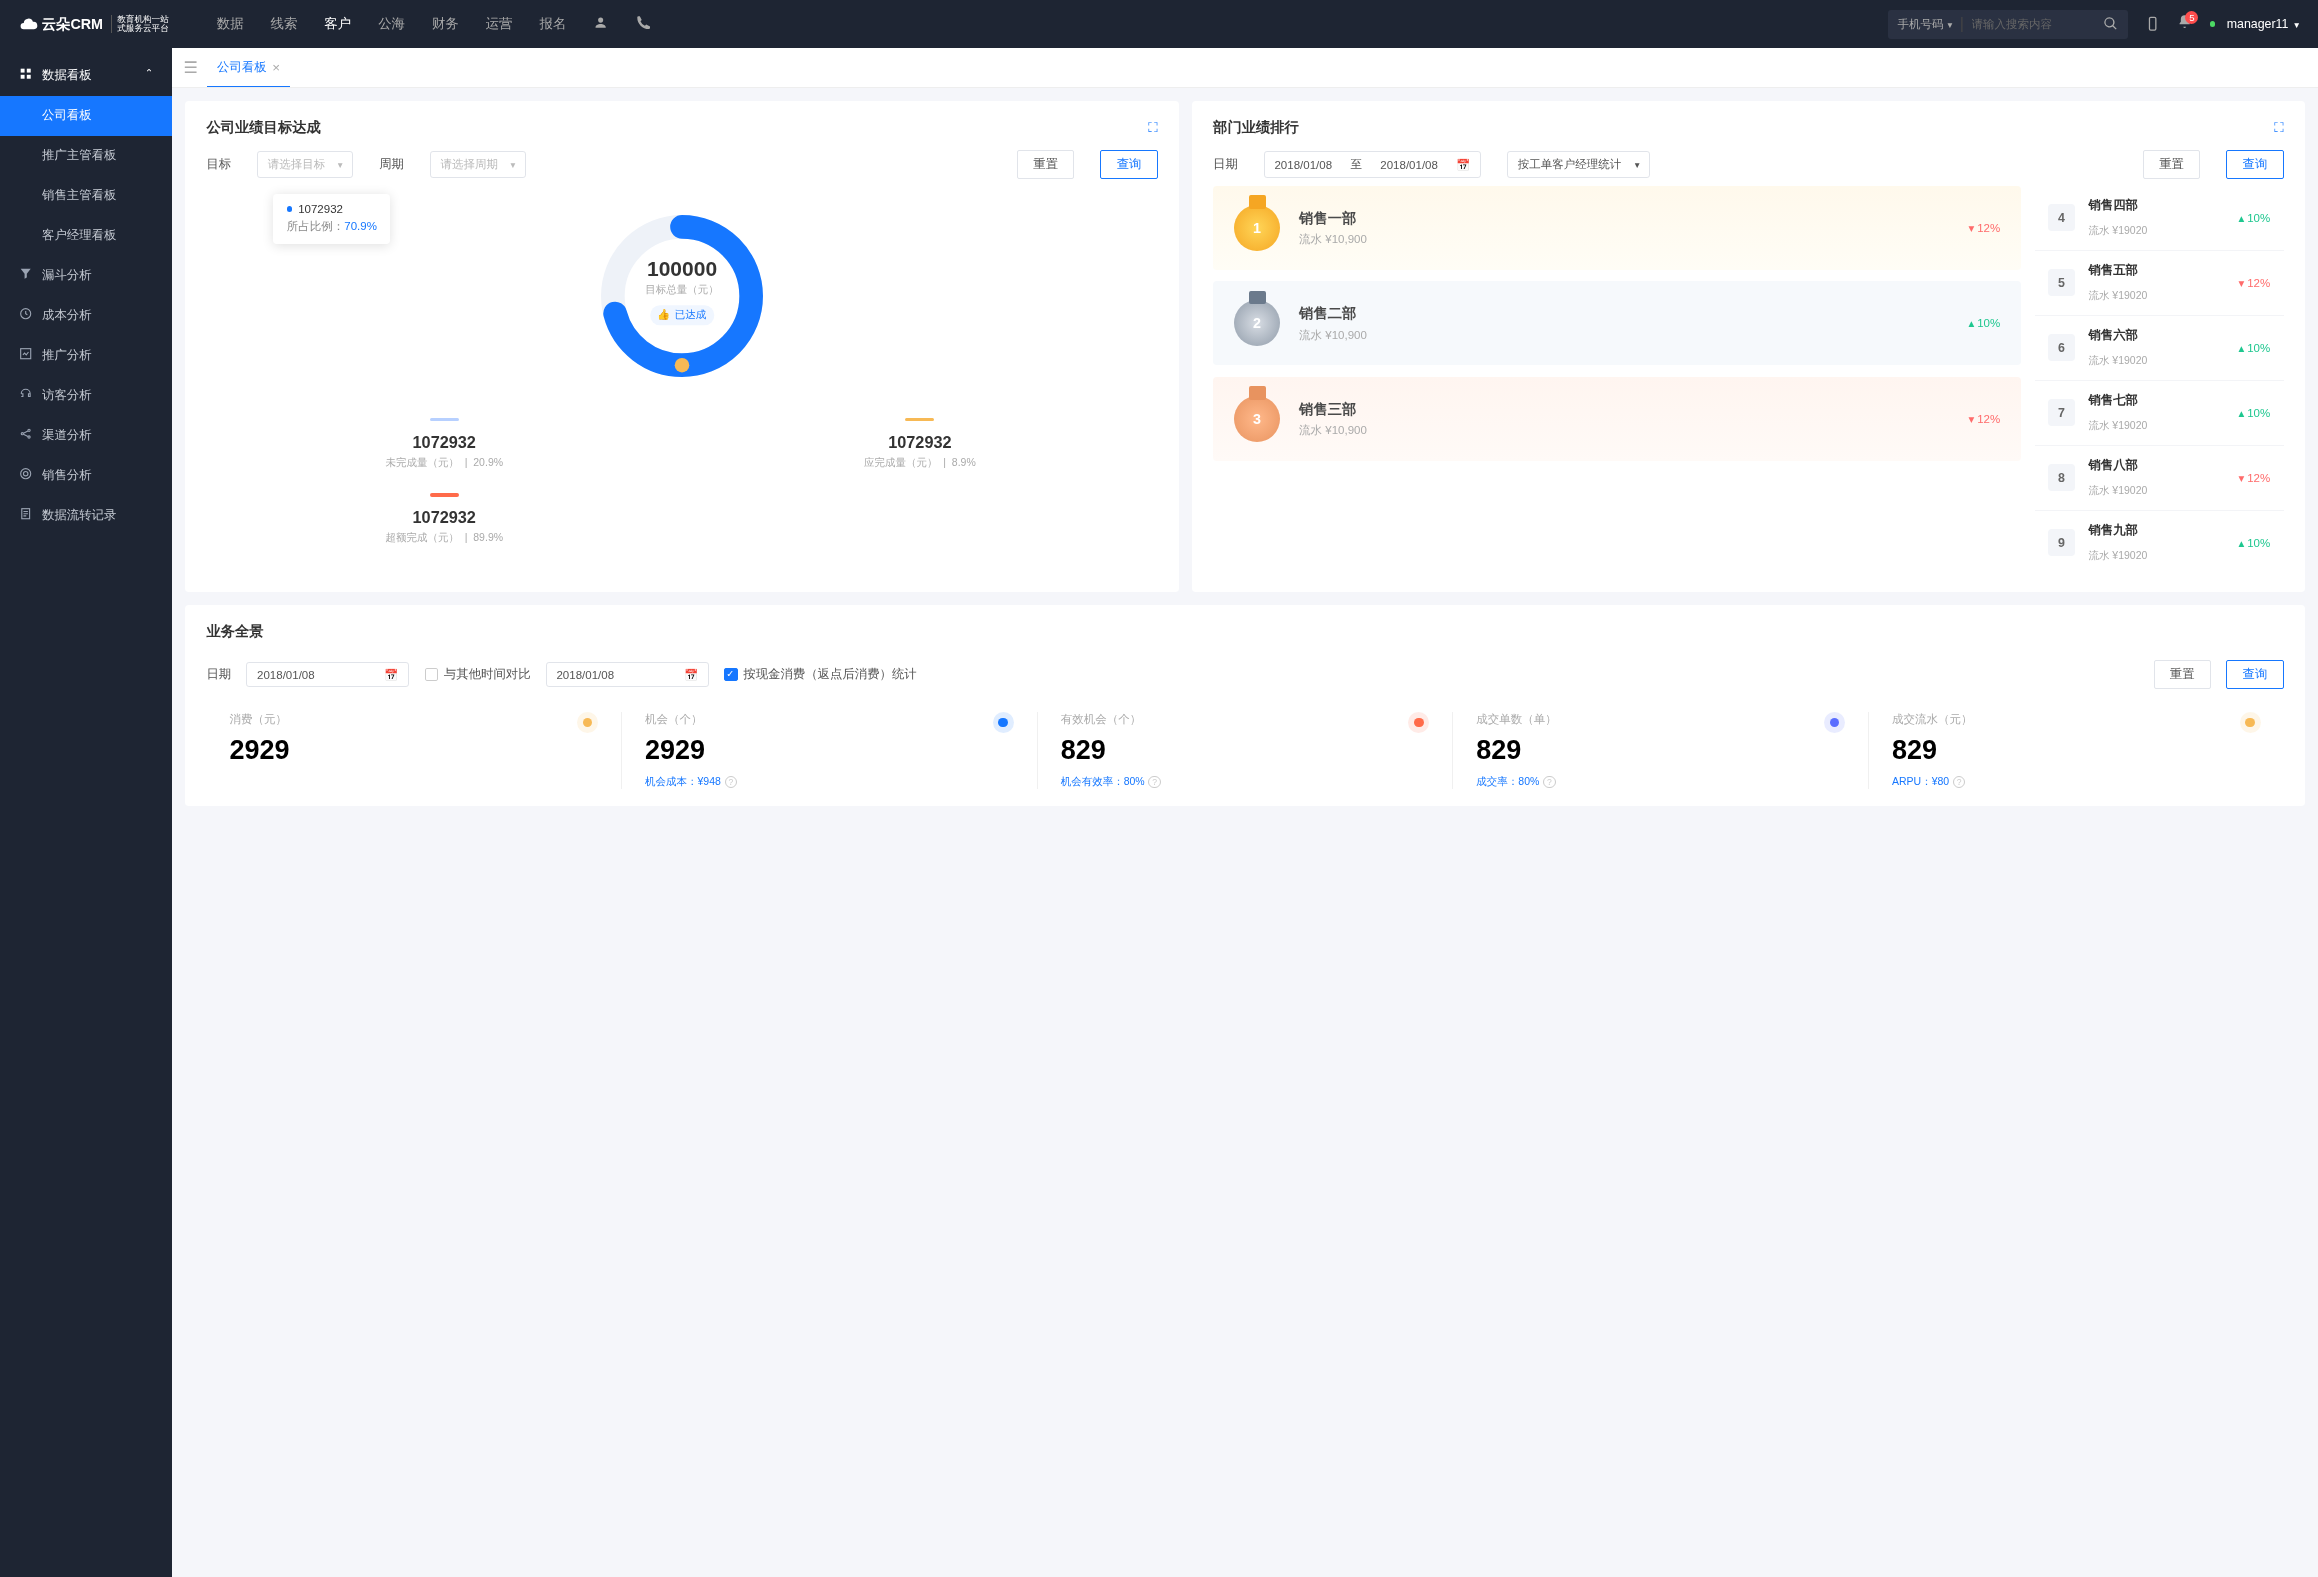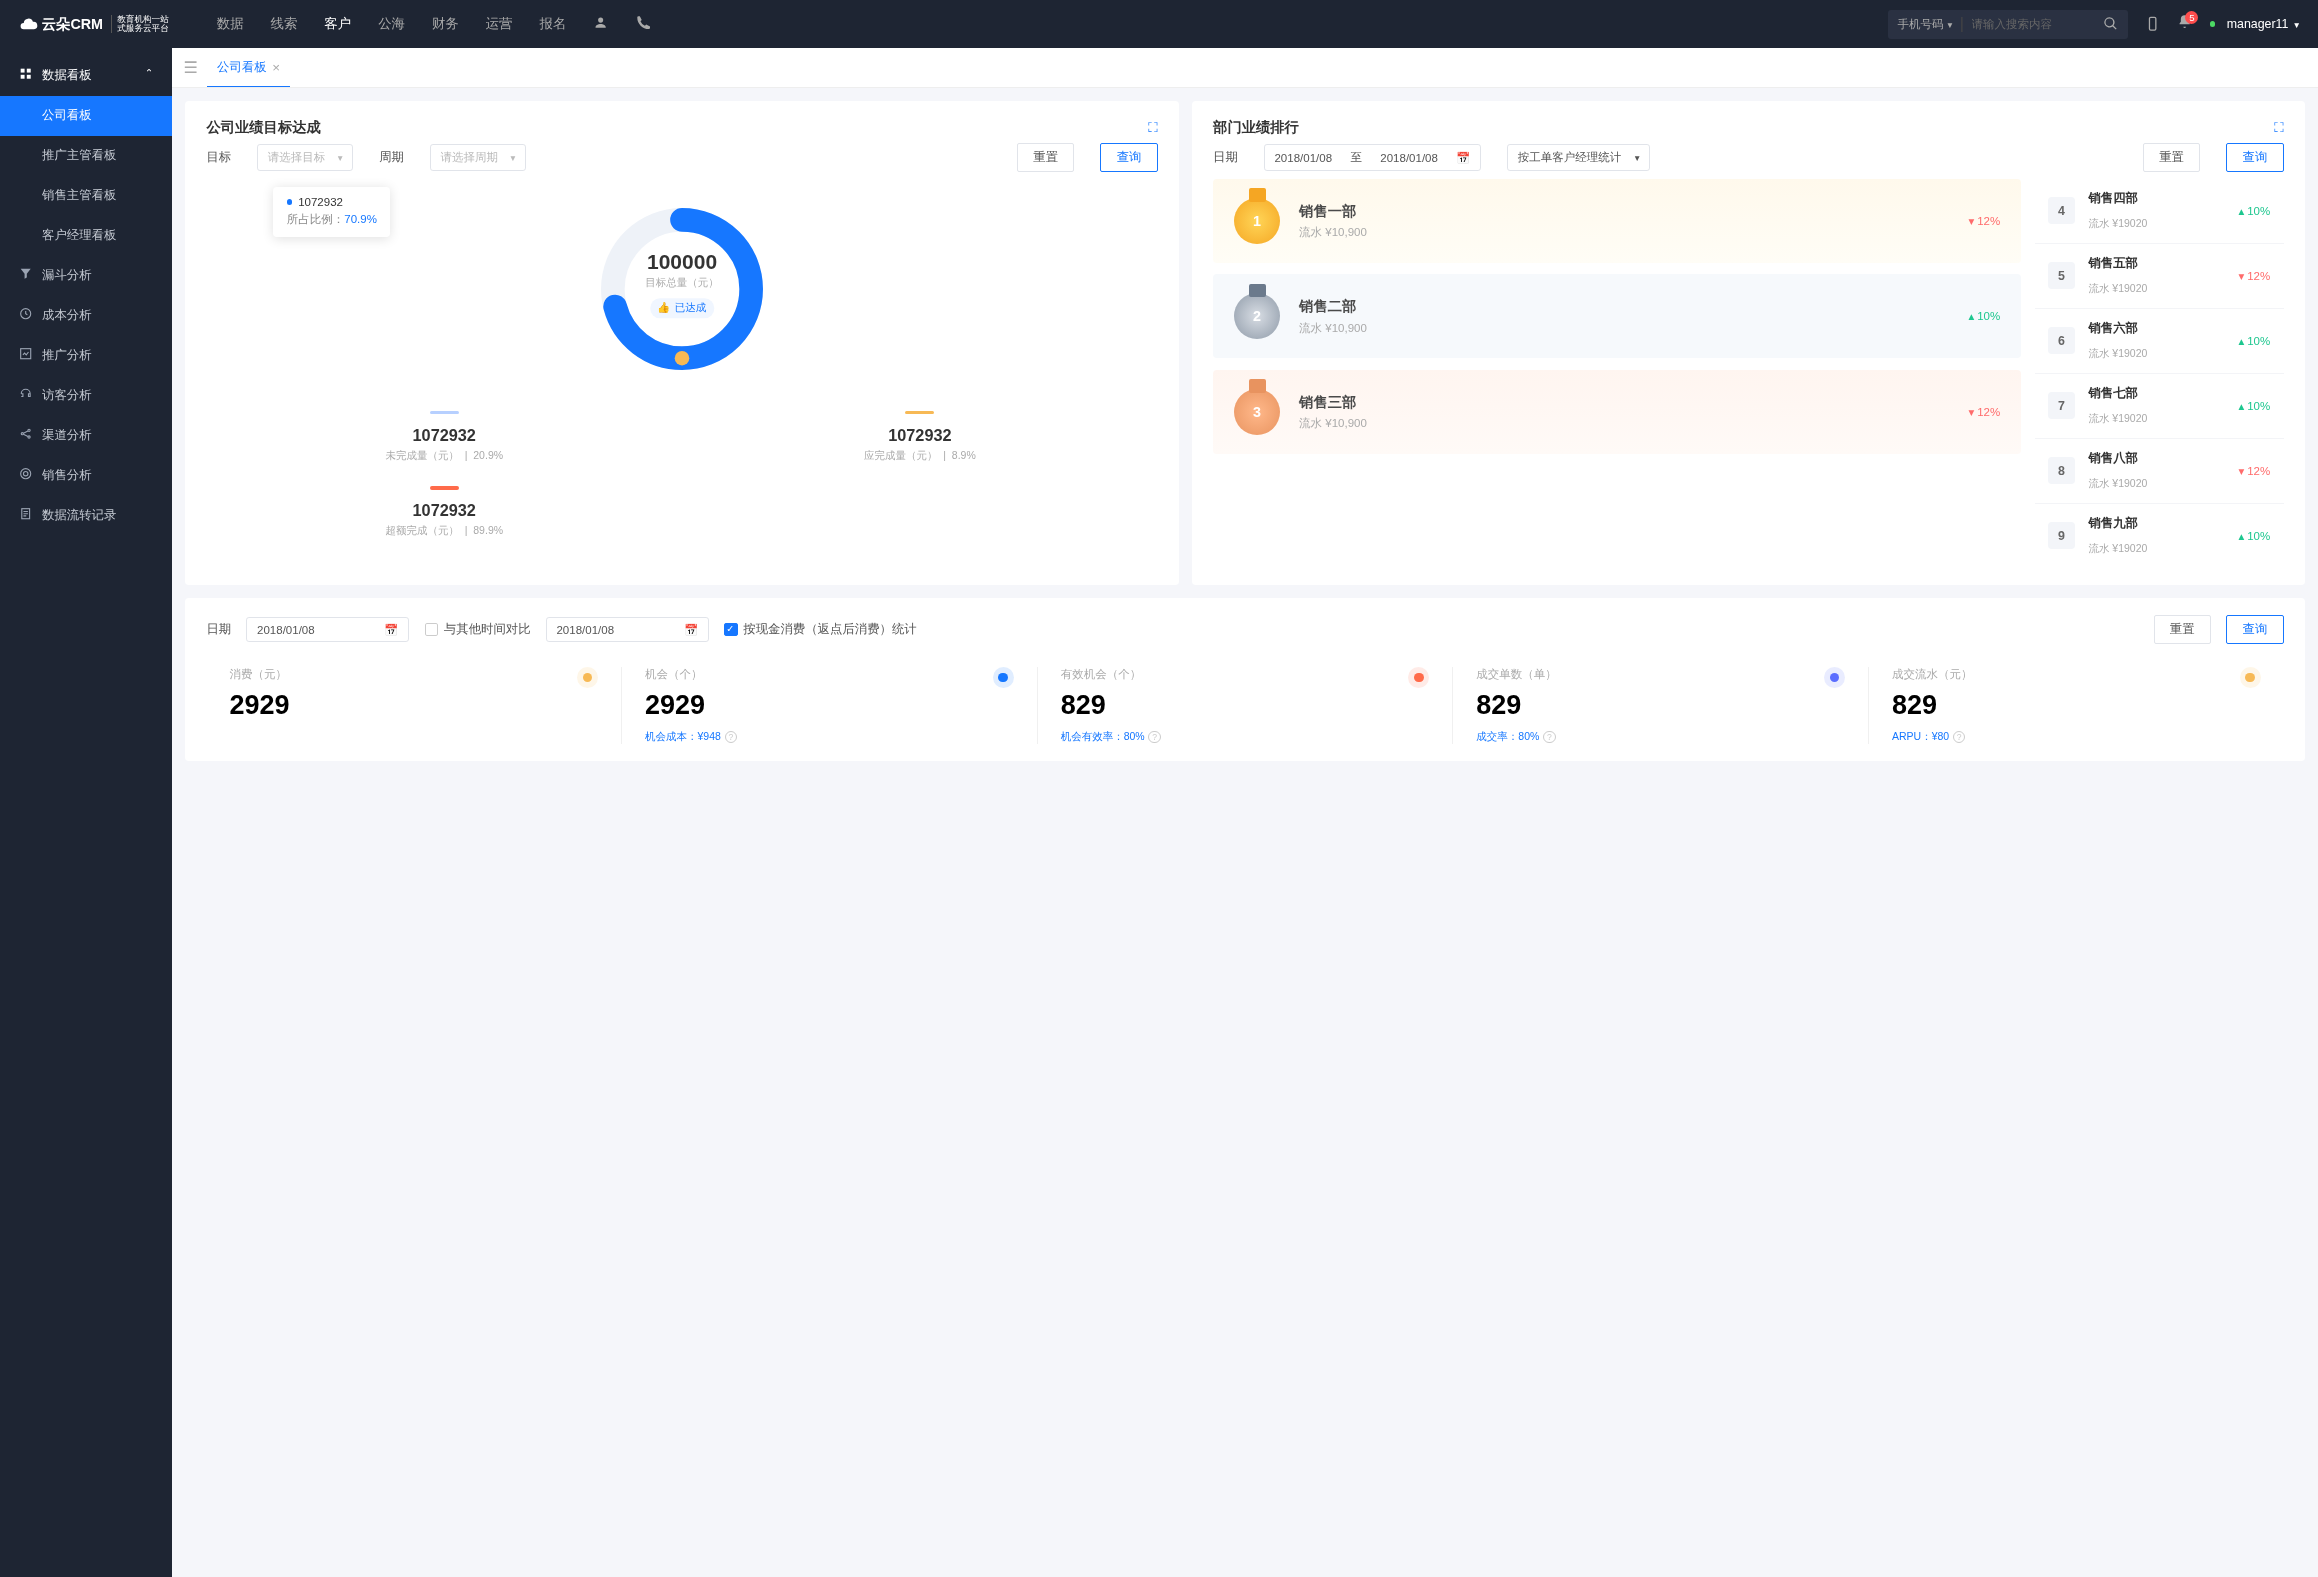--- a/index.html
+++ b/index.html
@@ -28,21 +28,21 @@
 .side-item.sub{padding-left:42px;font-size:12.4px}
 .side-item.active{background:#1677ff;color:#fff}
 .side-chev{margin-left:auto}
 .main{flex:1;padding:0}
 .tabbar{background:#fff;height:40px;display:flex;align-items:center;padding:0 11.5px;border-bottom:1px solid #eee;gap:9.6px}
 .burger{color:#aaa;cursor:pointer}
 .tab{display:flex;align-items:center;gap:5.7px;padding:0 9.6px;height:38px;border-bottom:1.9px solid #1677ff;color:#1677ff;font-size:12.4px}
 .tab .close{color:#aaa;font-size:13.4px}
 .content{padding:13.4px;display:grid;grid-template-columns:1fr 1.12fr;gap:13.4px}
 .card{background:#fff;border-radius:3.8px;padding:17px 21px}
-.card-hd{display:flex;align-items:center;justify-content:space-between;margin-bottom:6px}
+.card-hd{display:flex;align-items:center;justify-content:space-between;margin-bottom:13px}
 .card-title{font-size:14.3px;font-weight:600;color:#333}
 .expand{color:#1677ff;font-size:13.4px;cursor:pointer}
 .filters{display:flex;align-items:center;gap:26px;font-size:12.4px;margin-bottom:7px;flex-wrap:wrap}
 .lbl{color:#555}
 .sel{border:1px solid #e1e4ea;border-radius:2.9px;padding:4.8px 9.6px;min-width:96px;color:#bbb;display:flex;align-items:center;justify-content:space-between;gap:7.6px;font-size:11.5px;background:#fff}
 .btn{border:1px solid #e1e4ea;background:#fff;border-radius:2px;padding:4.8px 15.3px;font-size:12.4px;color:#555;cursor:pointer}
 .btn.primary{border-color:#1677ff;color:#1677ff}
 .donut-wrap{position:relative;display:flex;justify-content:center;padding:19px 0 9.6px}
 .donut{width:182px;height:182px}
 .donut-center{position:absolute;top:50%;left:50%;transform:translate(-50%,-50%);text-align:center}
@@ -393,20 +393,23 @@
                   <div class="nm">销售九部</div>
                   <div class="sb">流水 ¥19020</div>
                 </div>
       <div class="rank-pct pct-up"><span>▴</span>10%</div>
     </div>
             </div>
         </div>
       </div>
 
       <div class="card full">
+        <div class="card-hd" style="margin-bottom:19px">
+          <span class="card-title">业务全景</span>
+        </div>
         <div class="biz-filters">
           <span class="lbl">日期</span>
           <span class="date-inp">
               <span>2018/01/08</span>
               <span>📅</span>
             </span>
           <span class="chk">
               <span class="chkbox"></span>
               <span>与其他时间对比</span>
             </span>

